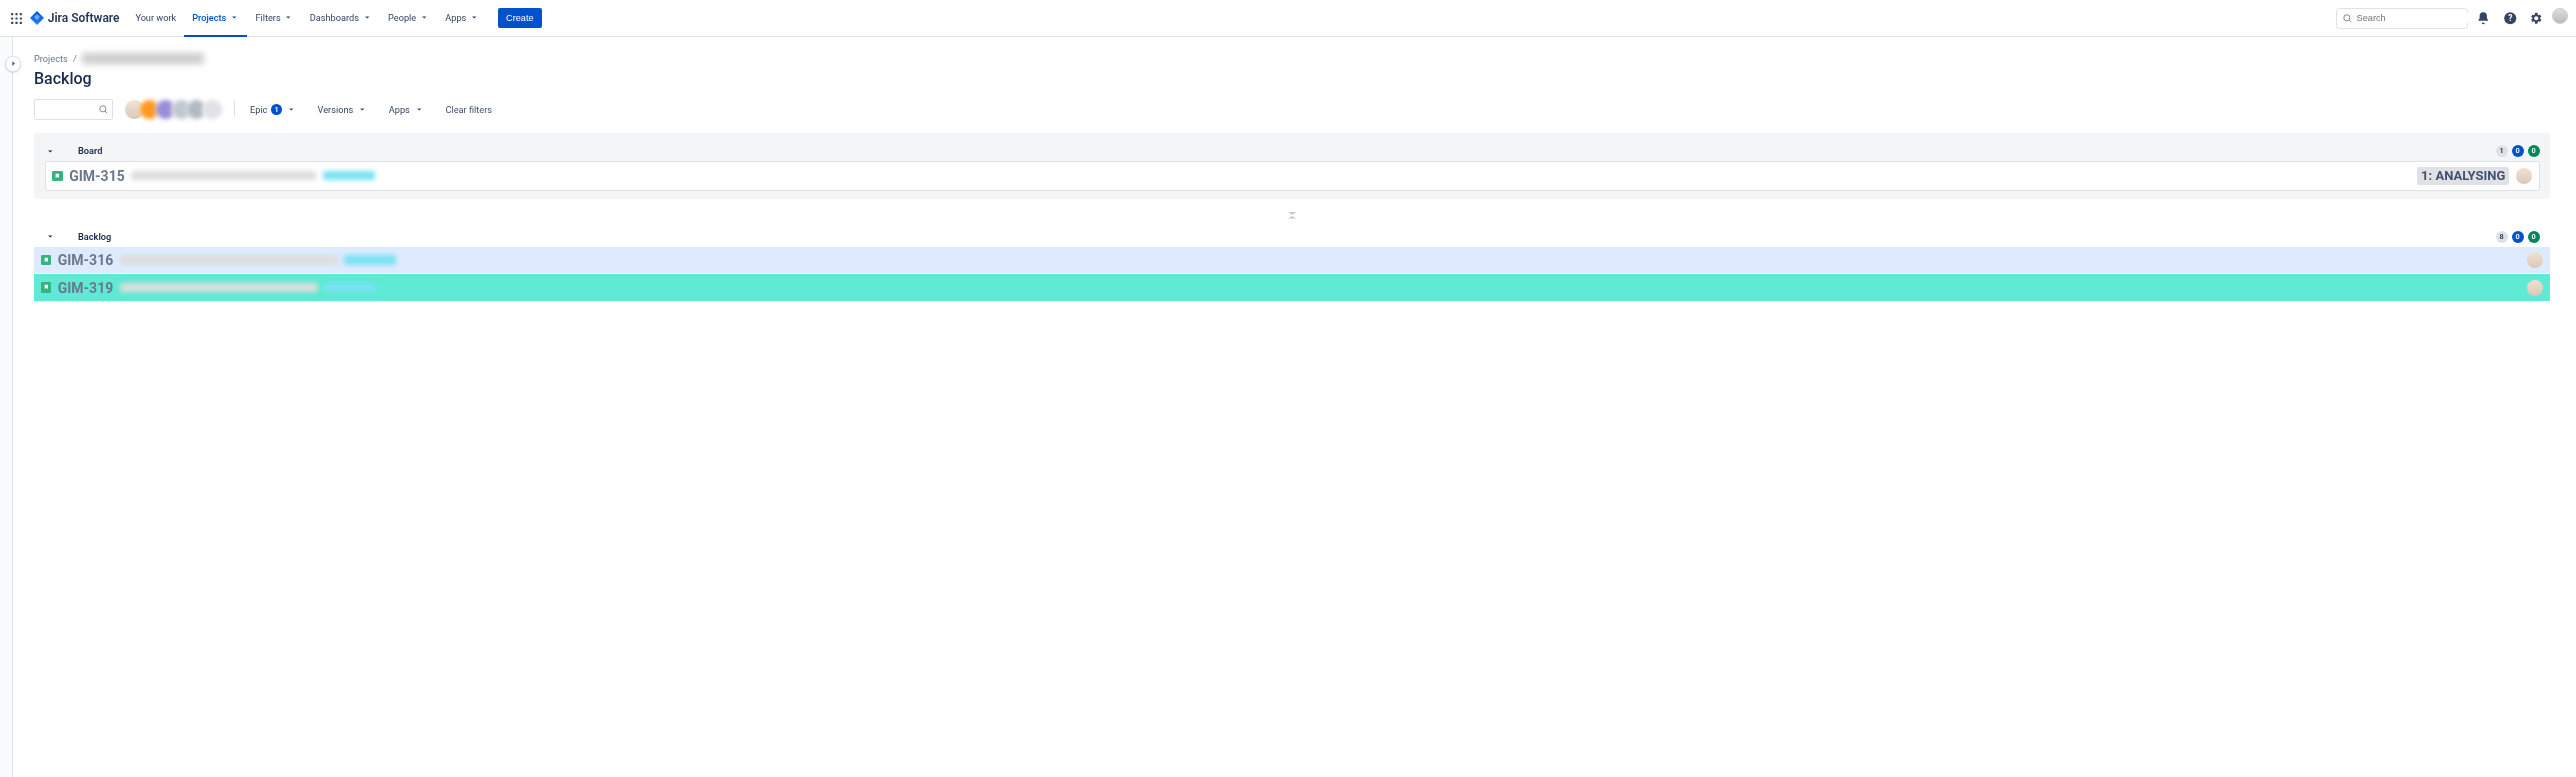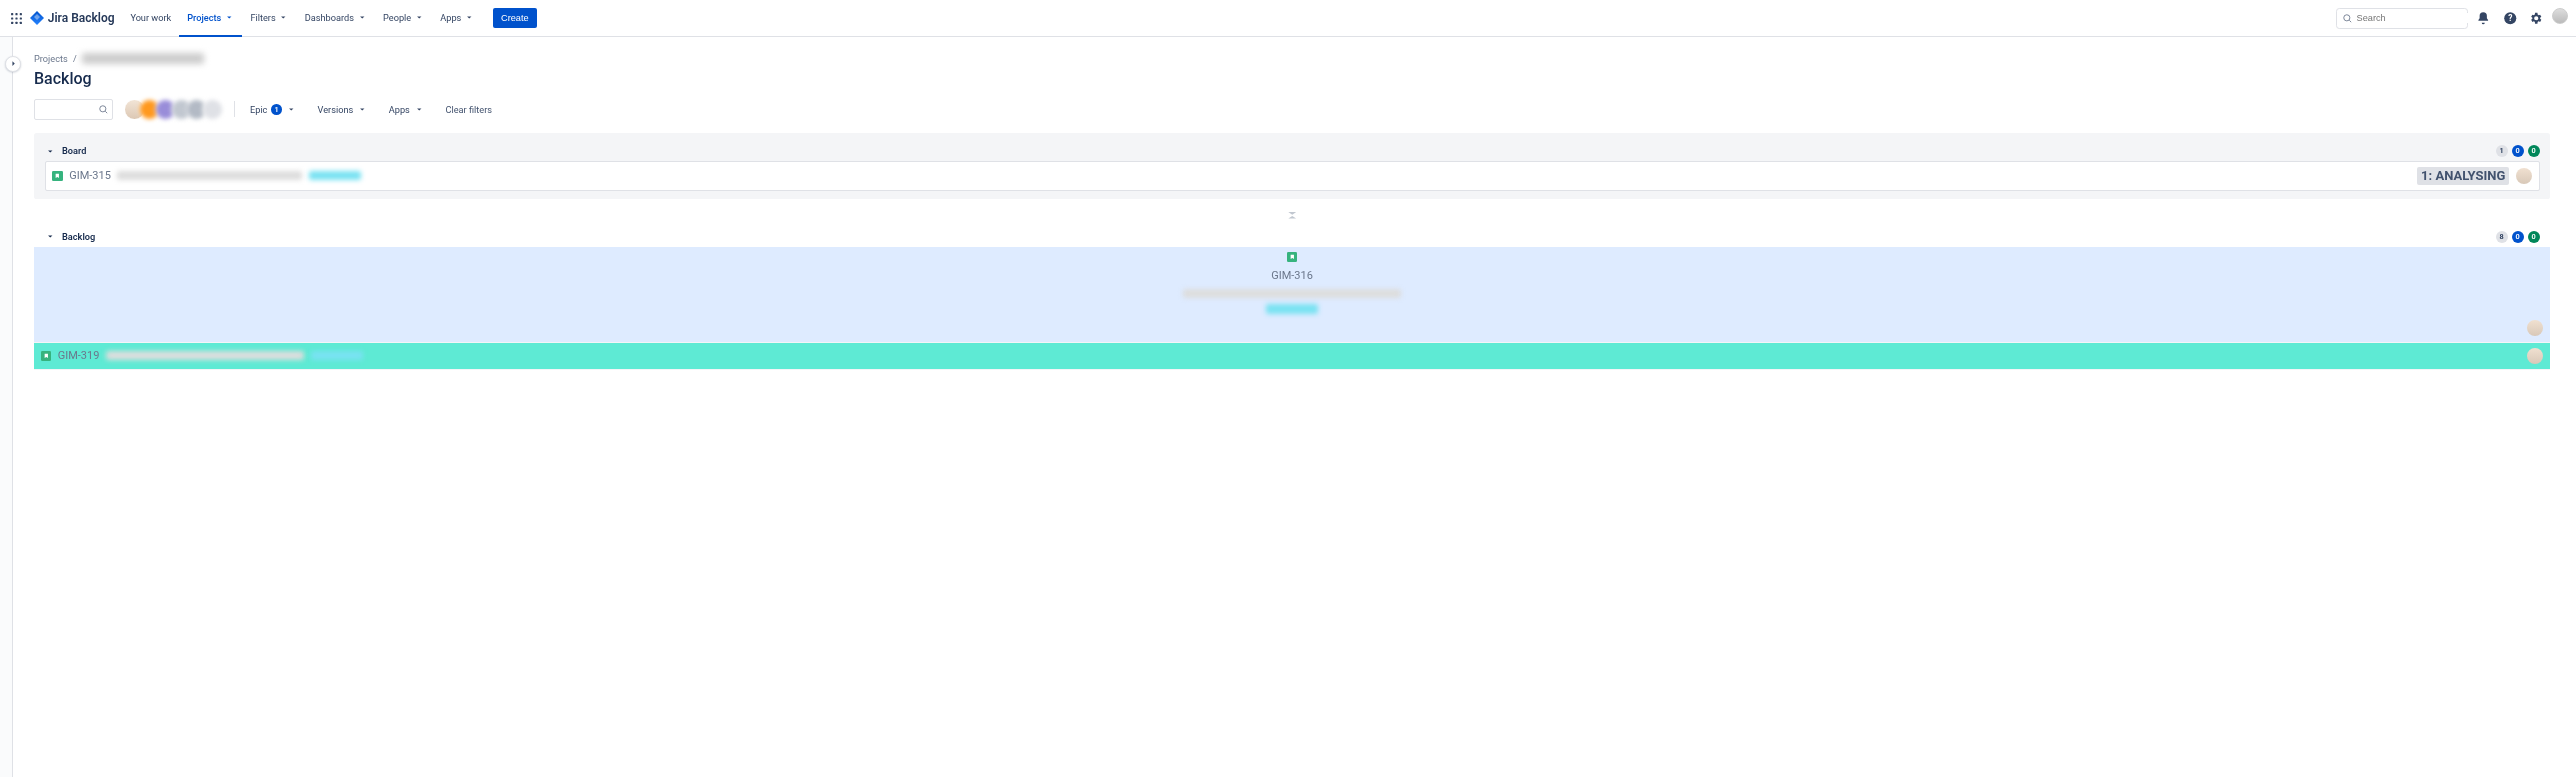--- a/index.html
+++ b/index.html
@@ -44,34 +44,34 @@
 .avatar-stack .av { width: 21px; height: 21px; border-radius: 50%; margin-left: -5.3px; border: 1.3px solid #fff; background: #ccc; }
 .avatar-stack .av:first-child { margin-left: 0; }
 .avatar-stack .av.blur { filter: blur(2px); }
 .vline { width: 0.7px; height: 16px; background: #DFE1E6; }
 .filter-item { display: flex; align-items: center; gap: 4px; cursor: pointer; color: #344563; padding: 2.6px 5.3px; }
 .filter-badge { background: #0052CC; color: #fff; border-radius: 5.3px; min-width: 10.5px; height: 10.5px; font-size: 7.3px; display: inline-flex; align-items: center; justify-content: center; padding: 0 2.6px; font-weight: 600; }
 .clear-filters { color: #42526E; cursor: pointer; padding: 2.6px 5.3px; }
 
 
 .section { background: #F4F5F7; border-radius: 2.6px; padding: 8px 10.5px; margin-bottom: 10.5px; }
-.section-header { display: flex; align-items: center; gap: 7px; padding: 4px 0; cursor: pointer; }
+.section-header { display: flex; align-items: center; gap: 23px; padding: 4px 0; cursor: pointer; }
 .section-header .title { font-weight: 600; color: #172B4D; }
 .section-header .right { margin-left: auto; display: flex; align-items: center; gap: 4px; }
 .count-pill { border-radius: 6.6px; min-width: 12px; height: 12px; font-size: 7.3px; font-weight: 600; display: inline-flex; align-items: center; justify-content: center; padding: 0 3.3px; }
 .count-pill.grey { background: #DFE1E6; color: #172B4D; }
 .count-pill.blue { background: #0052CC; color: #fff; }
 .count-pill.green { background: #00875A; color: #fff; }
 
 .issue-list { background: #fff; border: 0.7px solid #DFE1E6; border-radius: 2px; }
 .issue-row { display: flex; align-items: center; gap: 6.6px; padding: 5.3px 6.6px; border-bottom: 0.7px solid #F4F5F7; cursor: pointer; }
 .issue-row:last-child { border-bottom: none; }
-.issue-row.selected { background: #DEEBFF; flex-direction: column; }
+.issue-row.selected { background: #DEEBFF; }
 .issue-type-icon { width: 10.5px; height: 10.5px; border-radius: 1.3px; background: #36B37E; display: inline-flex; align-items: center; justify-content: center; }
-.issue-key { color: #6B778C; font-size: 11px; }
+.issue-key { color: #6B778C; font-size: 14px; font-weight: bold; }
 .issue-summary { color: #172B4D; filter: blur(2.6px); background: #ddd; color: transparent; border-radius: 2px; height: 9.2px; flex: 0 0 auto; }
 .issue-epic-tag { filter: blur(2.6px); background: #79E2F2; border-radius: 2px; height: 9.2px; padding: 0 26px; }
 .issue-right { margin-left: auto; display: flex; align-items: center; gap: 6.6px; }
 .status-lozenge { background: #DFE1E6; color: #42526E; font-size: 13px; font-weight: 700; padding: 1.3px 4px; border-radius: 2px; }
 .create-issue { display: flex; align-items: center; gap: 5.3px; padding: 6.6px 2.6px 2.6px 2.6px; cursor: pointer; color: #42526E; }
 .drag-split { display: flex; justify-content: center; color: #C1C7D0; padding: 2.6px 0 8px 0; }
 
 .backlog-section .issue-row { background: #5eead4; border-bottom: 0.7px solid #F4F5F7; }
 .backlog-list { border: none; }
 .backlog-list .issue-row { border-left: none; border-right: none; }
@@ -101,21 +101,21 @@
       <svg width="16" height="16" viewBox="0 0 32 32">
           <defs>
             <linearGradient id="g1" x1="50%" y1="0%" x2="50%" y2="100%">
               <stop offset="0%" stop-color="#0052CC"></stop>
               <stop offset="100%" stop-color="#2684FF"></stop>
             </linearGradient>
           </defs>
           <path fill="url(#g1)" d="M16 2 L30 16 L16 30 L2 16 Z"></path>
           <path fill="#fff" d="M16 8 L22 14 L16 20 L10 14 Z" opacity="0.4"></path>
         </svg>
-      <span class="logo-text">Jira Backlog</span>
+      <span class="logo-text">Jira Software</span>
     </div>
     <div class="nav-items">
       <div class="nav-item">
           <span>Your work</span>
         </div>
       <div class="nav-item active">
           <span>Projects</span>
           <span class="chev">
             <svg width="10.5" height="10.5" viewBox="0 0 24 24" fill="currentColor">
               <path d="M7 10l5 5 5-5z"></path>

